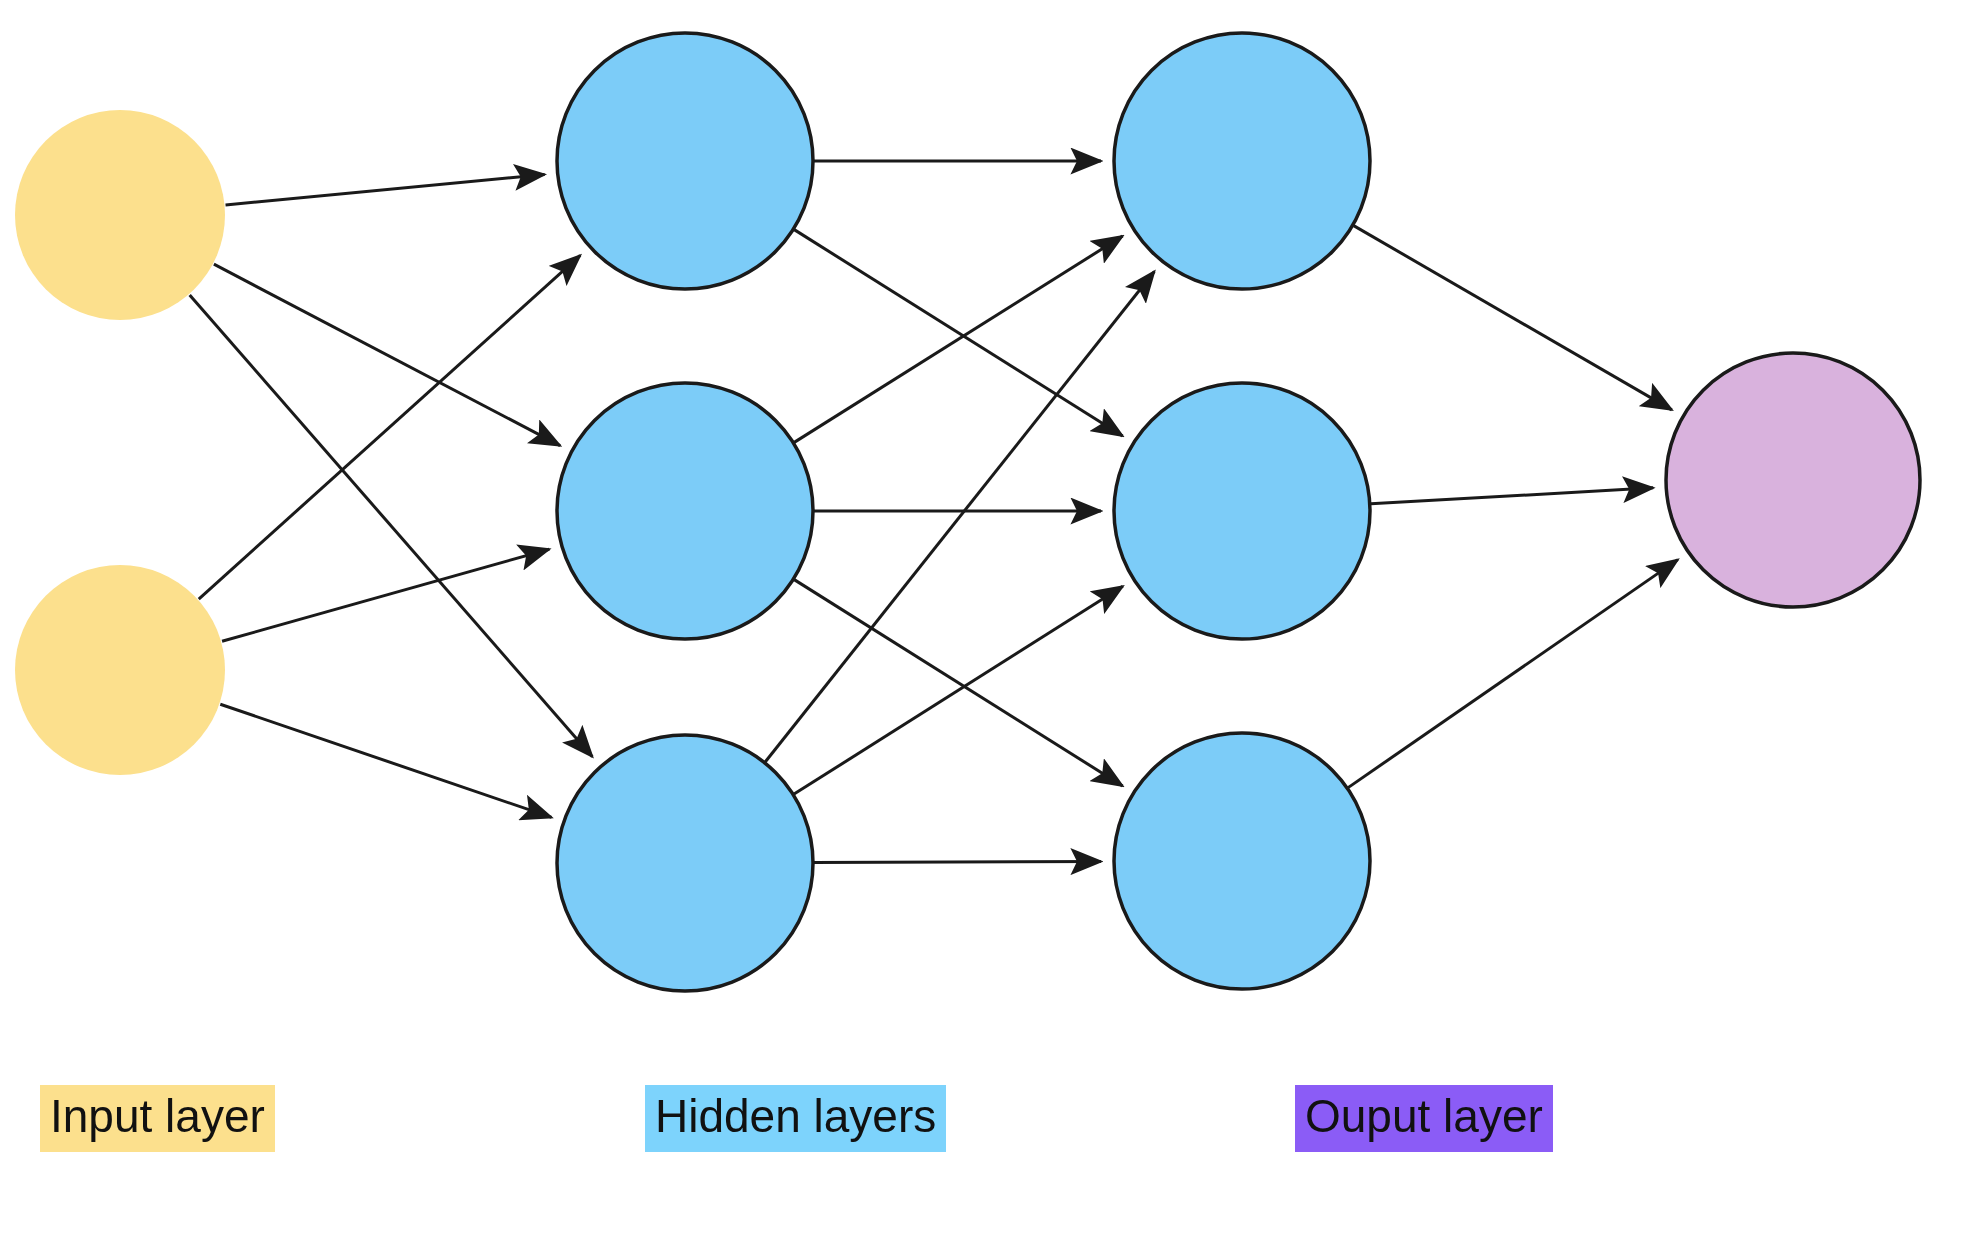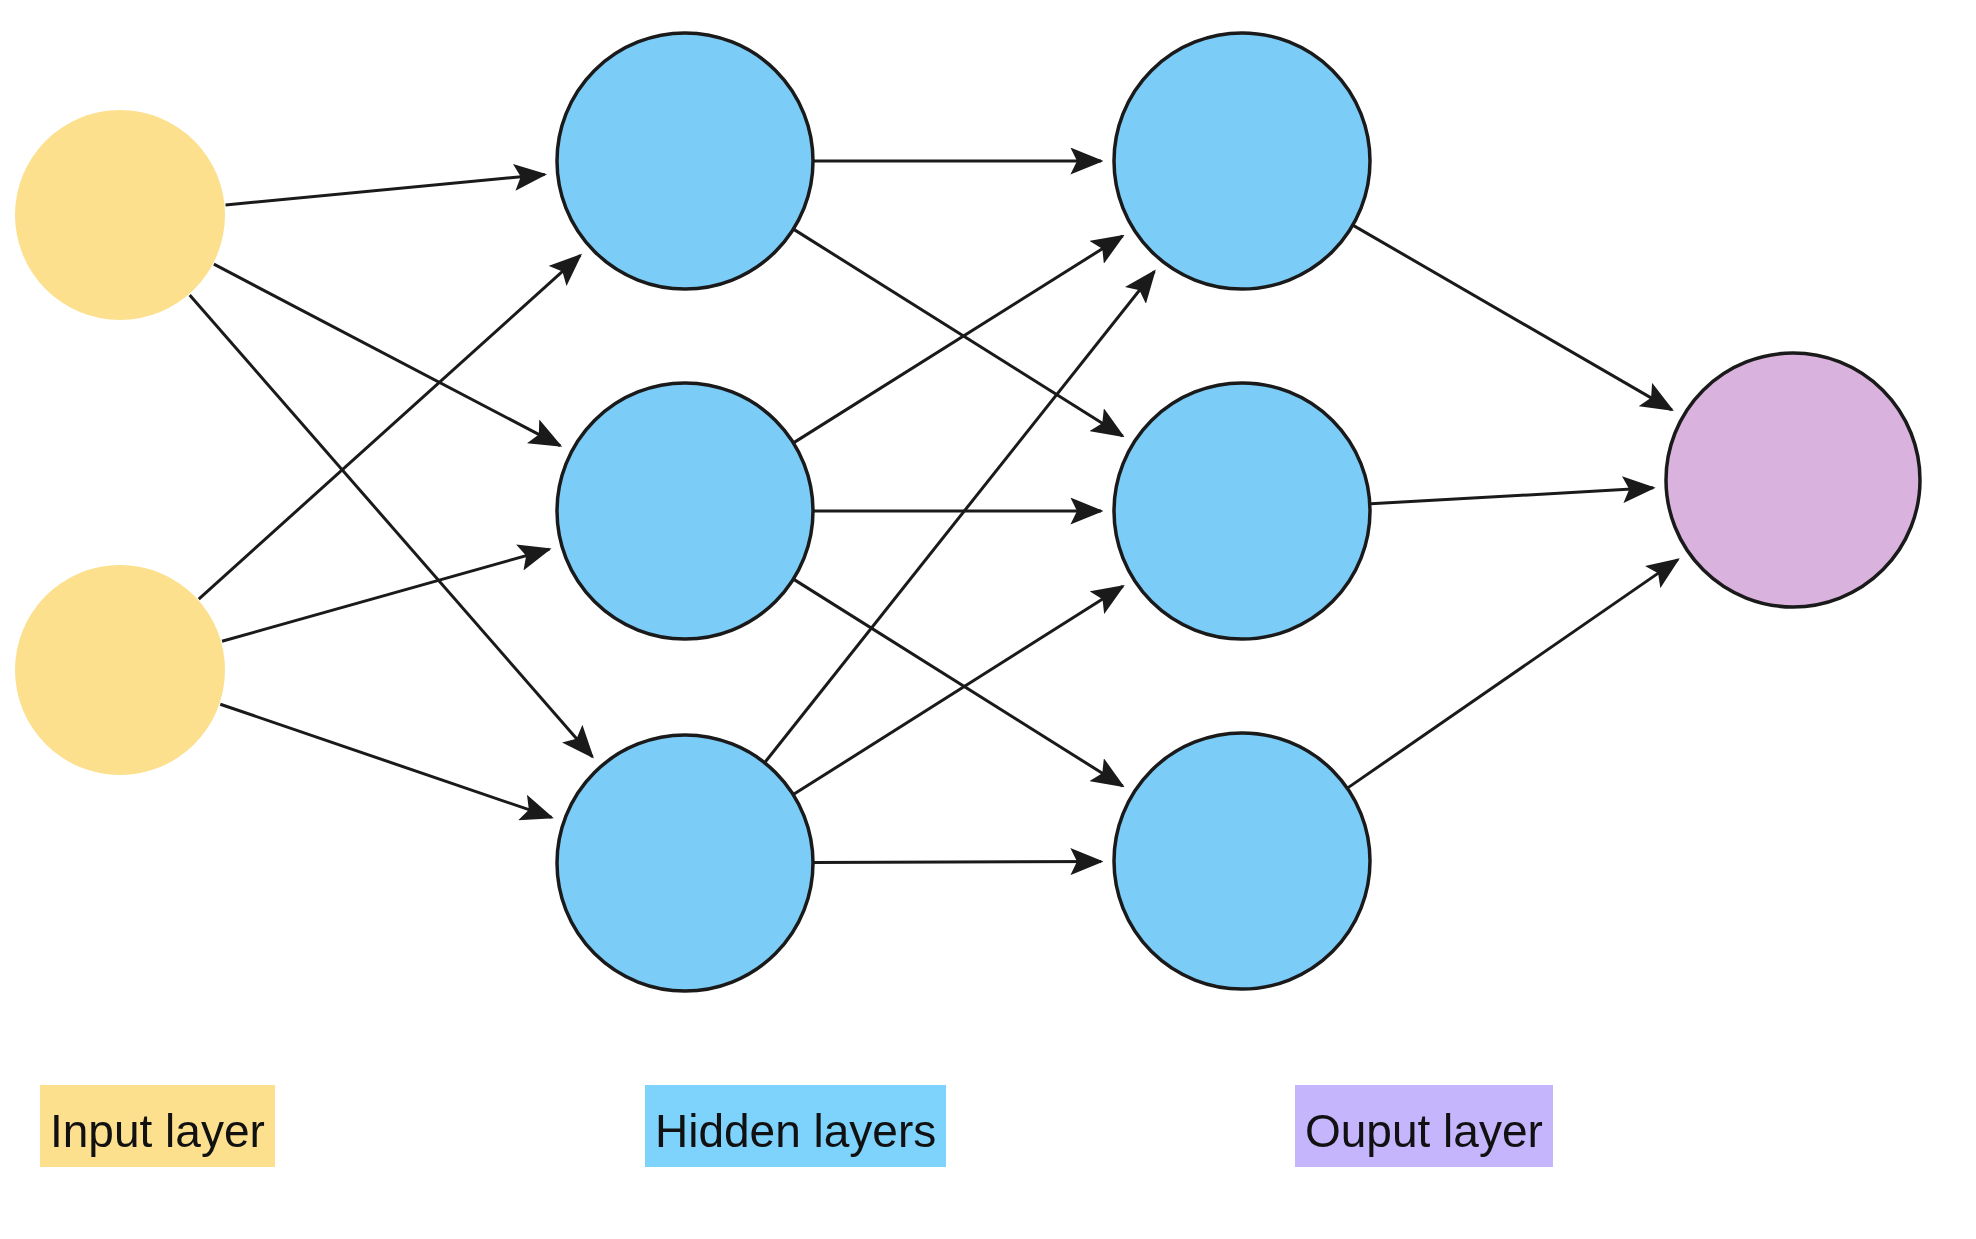--- a/index.html
+++ b/index.html
@@ -30,27 +30,27 @@
     left: 0;
     top: 1085px;
     width: 1976px;
     height: 100px;
   }
   .legend-label {
     position: absolute;
     font-size: 46px;
     line-height: 1.26;
     color: #111111;
-    padding: 18px 10px 6px 10px;
+    padding: 3px 10px 6px 10px;
     white-space: nowrap;
     font-family: "Liberation Sans", sans-serif;
   }
   .legend-input   { left: 40px;   background: #FCE08D; }
   .legend-hidden  { left: 645px;  background: #7dd3fc; }
-  .legend-output  { left: 1295px; background: #c4b5fd; }
+  .legend-output  { left: 1295px; background: #8b5cf6; }
 </style>
 </head>
 <body>
 
 <div id="canvas">
 
   <svg id="net-svg" viewBox="0 0 1976 1239">
     <defs>
       <marker id="arrowhead" markerWidth="11" markerHeight="9" refX="10.2" refY="4.5" orient="auto" markerUnits="strokeWidth">
         <path d="M0,0 L11,4.5 L0,9 L2.2,4.5 Z" fill="#1A1A1A"></path>

